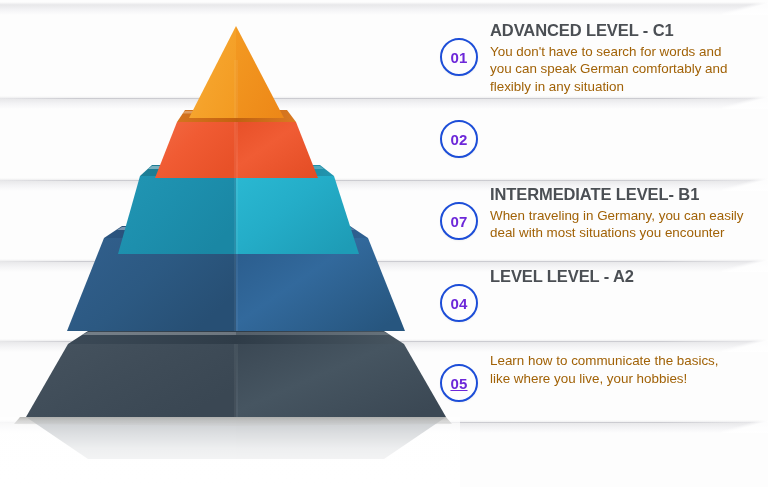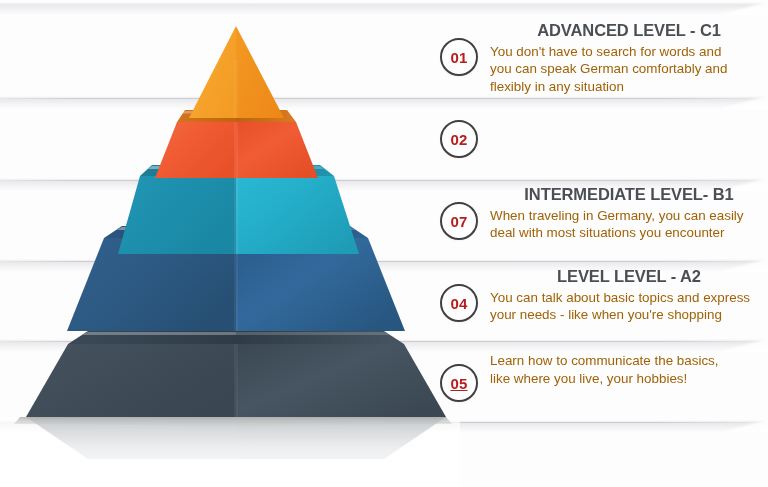--- a/index.html
+++ b/index.html
@@ -90,23 +90,23 @@
     left: 0;
     width: 328px;
     display: flex;
     align-items: flex-start;
   }
   .badge {
     flex: 0 0 auto;
     width: 38px;
     height: 38px;
     border-radius: 50%;
-    border: 2px solid #404040;
+    border: 2px solid #1d4ed8;
     background: #fefefe;
-    color: #b91c1c;
+    color: #6d28d9;
     font-size: 15px;
     font-weight: bold;
     letter-spacing: 0.2px;
     display: flex;
     align-items: center;
     justify-content: center;
     box-shadow: 0 1px 2px rgba(0,0,0,0.05);
     box-sizing: border-box;
   }
   .level-text {
@@ -114,21 +114,20 @@
     padding-left: 12px;
     min-width: 0;
   }
   .level-title {
     font-size: 16.5px;
     font-weight: bold;
     color: #4b4f54;
     letter-spacing: -0.1px;
     line-height: 1.0;
     white-space: nowrap;
-    text-align: center;
   }
   .level-desc {
     margin-top: 4px;
     font-size: 13.4px;
     color: #a16207;
     line-height: 1.33;
     white-space: pre-line;
   }
 
   
@@ -377,22 +376,20 @@
         <div class="level-title">INTERMEDIATE LEVEL- B1</div>
         <div class="level-desc">When traveling in Germany, you can easily
 deal with most situations you encounter</div>
       </div>
     </div>
 
     <div class="level-row row-3">
       <div class="badge">04</div>
       <div class="level-text">
         <div class="level-title">LEVEL LEVEL - A2</div>
-        <div class="level-desc">You can talk about basic topics and express
-your needs - like when you're shopping</div>
       </div>
     </div>
 
     <div class="level-row row-4">
       <div class="badge">05</div>
       <div class="level-text">
         <div class="level-desc">Learn how to communicate the basics,
 like where you live, your hobbies!</div>
       </div>
     </div>

